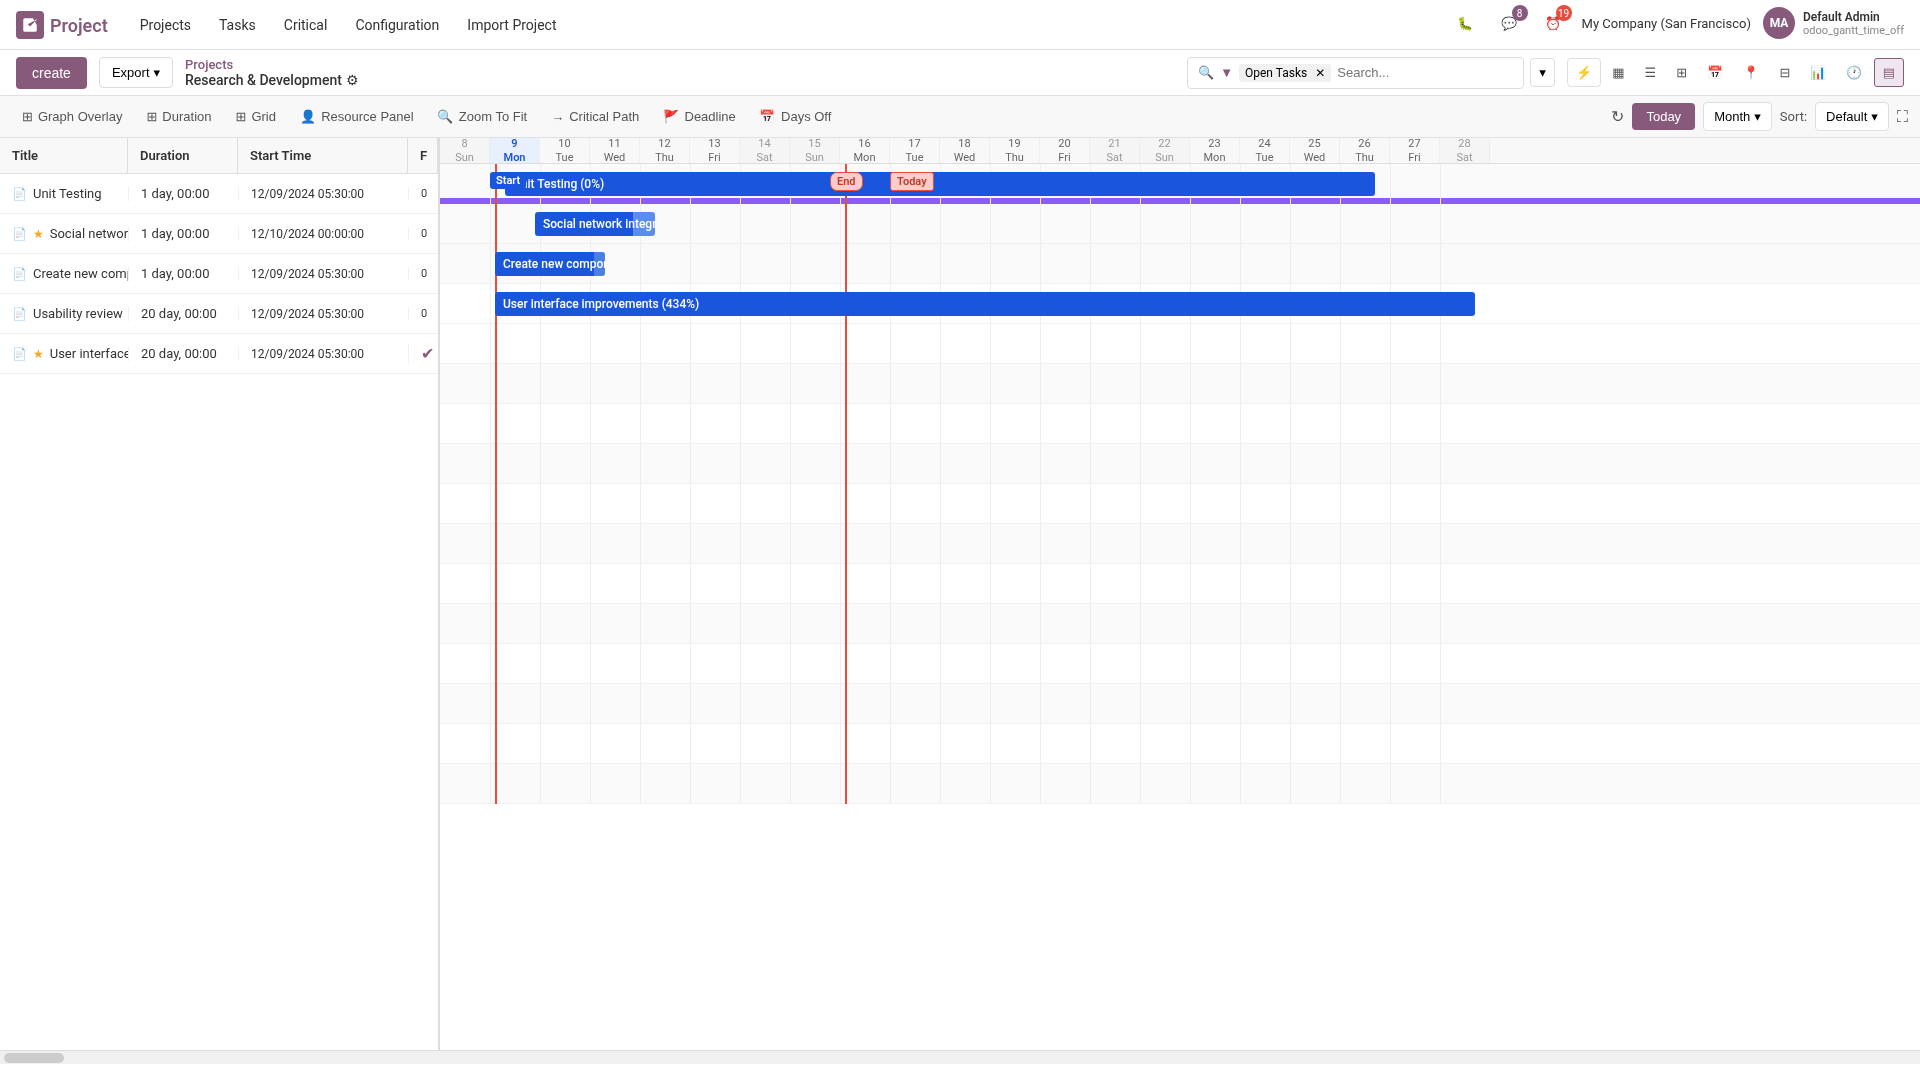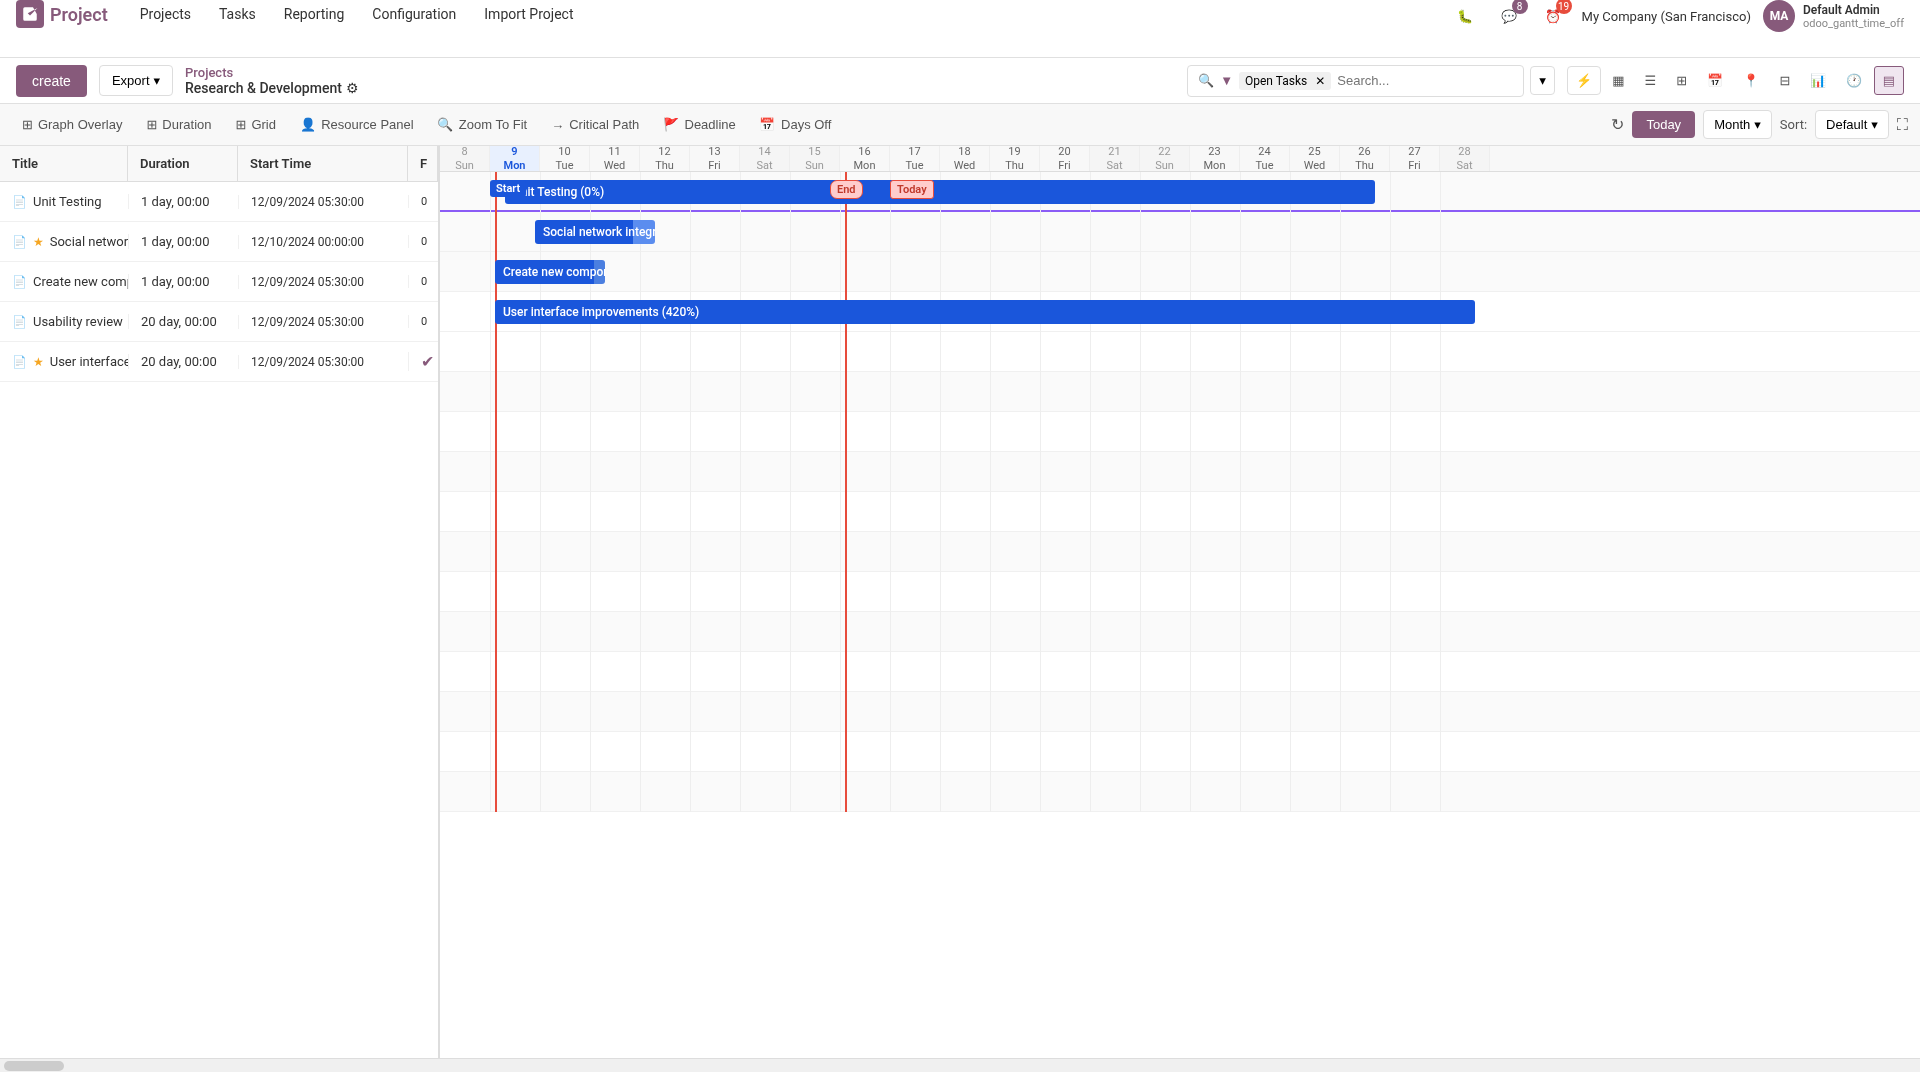--- a/index.html
+++ b/index.html
@@ -1,22 +1,22 @@
 <!DOCTYPE html>
 <html><head>
   <meta charset="utf-8">
   <style>
     * { box-sizing: border-box; margin: 0; padding: 0; }
     body { font-family: -apple-system, BlinkMacSystemFont, 'Segoe UI', Roboto, sans-serif; font-size: 13px; background: #fff; overflow: hidden; }
     
     
     .top-nav {
-      display: flex; align-items: flex-start; height: 58px;
+      display: flex; align-items: flex-end; height: 50px;
       background: #fff; border-bottom: 1px solid #e0e0e0;
-      padding: 0 16px; gap: 20px;
+      padding: 10px 16px; gap: 20px;
     }
     .logo { display: flex; align-items: center; gap: 6px; font-size: 18px; font-weight: 600; color: #875a7b; }
     .logo-icon { width: 28px; height: 28px; background: #875a7b; border-radius: 4px; display: flex; align-items: center; justify-content: center; }
     .logo-icon svg { fill: #fff; width: 18px; height: 18px; }
     .nav-items { display: flex; gap: 4px; }
     .nav-item { padding: 6px 12px; border-radius: 4px; cursor: pointer; color: #333; font-size: 14px; }
     .nav-right { margin-left: auto; display: flex; align-items: center; gap: 12px; }
     .icon-btn { position: relative; cursor: pointer; color: #555; width: 32px; height: 32px; display: flex; align-items: center; justify-content: center; }
     .badge { position: absolute; top: -2px; right: -2px; background: #e74c3c; color: #fff; border-radius: 50%; width: 16px; height: 16px; font-size: 10px; display: flex; align-items: center; justify-content: center; }
     .badge-msg { background: #875a7b; }
@@ -123,21 +123,21 @@
     <div class="logo-icon">
       <svg viewBox="0 0 24 24" xmlns="http://www.w3.org/2000/svg">
           <path d="M9 11l3 3L22 4M21 12v7a2 2 0 01-2 2H5a2 2 0 01-2-2V5a2 2 0 012-2h11"></path>
         </svg>
     </div>
     <span>Project</span>
   </div>
   <div class="nav-items">
     <div class="nav-item">Projects</div>
     <div class="nav-item">Tasks</div>
-    <div class="nav-item">Reporting</div>
+    <div class="nav-item">Critical</div>
     <div class="nav-item">Configuration</div>
     <div class="nav-item">Import Project</div>
   </div>
   <div class="nav-right">
     <div class="icon-btn">
       <span>🐛</span>
     </div>
     <div class="icon-btn">
       <span>💬</span>
       <span class="badge badge-msg">8</span>
@@ -356,21 +356,21 @@
           <div style="position:absolute;top:0;bottom:0;left:800px;width:1px;background:#eee;"></div>
           <div style="position:absolute;top:0;bottom:0;left:850px;width:1px;background:#eee;"></div>
           <div style="position:absolute;top:0;bottom:0;left:900px;width:1px;background:#eee;"></div>
           <div style="position:absolute;top:0;bottom:0;left:950px;width:1px;background:#eee;"></div>
           <div style="position:absolute;top:0;bottom:0;left:1000px;width:1px;background:#eee;"></div>
 
           <div class="red-vline" style="left:55px;"></div>
           <div class="red-vline" style="left:405px;"></div>
         </div>
 
-        <div class="gantt-row" style="height:40px;border-bottom:2px solid #8b5cf6;position:relative;">
+        <div class="gantt-row" style="height:40px;border-bottom:6px solid #8b5cf6;position:relative;">
 
           <div class="start-marker" style="left:50px;top:8px;position:absolute;background:#1a56db;color:#fff;font-size:11px;padding:2px 6px;border-radius:3px;font-weight:600;z-index:10;">Start</div>
 
           <div class="end-marker" style="left:390px;top:8px;position:absolute;font-size:11px;padding:2px 6px;border-radius:7px;font-weight:600;z-index:10;">End</div>
 
           <div class="today-marker" style="left:450px;top:8px;position:absolute;font-size:11px;padding:2px 6px;border-radius:3px;font-weight:600;z-index:10;">Today</div>
 
           <div class="gantt-bar bar-full-blue" style="left:65px;width:870px;z-index:2;position:absolute;">
             <span>Unit Testing (0%)</span>
           </div>
@@ -384,21 +384,21 @@
 
         <div class="gantt-row" style="height:40px;border-bottom:1px solid #f0f0f0;position:relative;">
           <div class="gantt-bar" style="left:55px;width:110px;z-index:2;position:absolute;height:24px;top:8px;border-radius:3px;display:flex;align-items:center;padding:0 8px;font-size:12px;color:#fff;font-weight:500;background:linear-gradient(to right,#1a56db 90%,#4b7fe0 90%);">
             <span>Create new components (90%)</span>
           </div>
         </div>
 
 
         <div class="gantt-row" style="height:40px;border-bottom:1px solid #f0f0f0;position:relative;">
           <div class="gantt-bar bar-full-blue" style="left:55px;width:980px;z-index:2;position:absolute;">
-            <span>User interface improvements (420%)</span>
+            <span>User interface improvements (434%)</span>
           </div>
         </div>
 
         <div style="height:40px;border-bottom:1px solid #f0f0f0;"></div>
         <div style="height:40px;border-bottom:1px solid #f0f0f0;background:#fafafa;"></div>
         <div style="height:40px;border-bottom:1px solid #f0f0f0;"></div>
         <div style="height:40px;border-bottom:1px solid #f0f0f0;background:#fafafa;"></div>
         <div style="height:40px;border-bottom:1px solid #f0f0f0;"></div>
         <div style="height:40px;border-bottom:1px solid #f0f0f0;background:#fafafa;"></div>
         <div style="height:40px;border-bottom:1px solid #f0f0f0;"></div>

